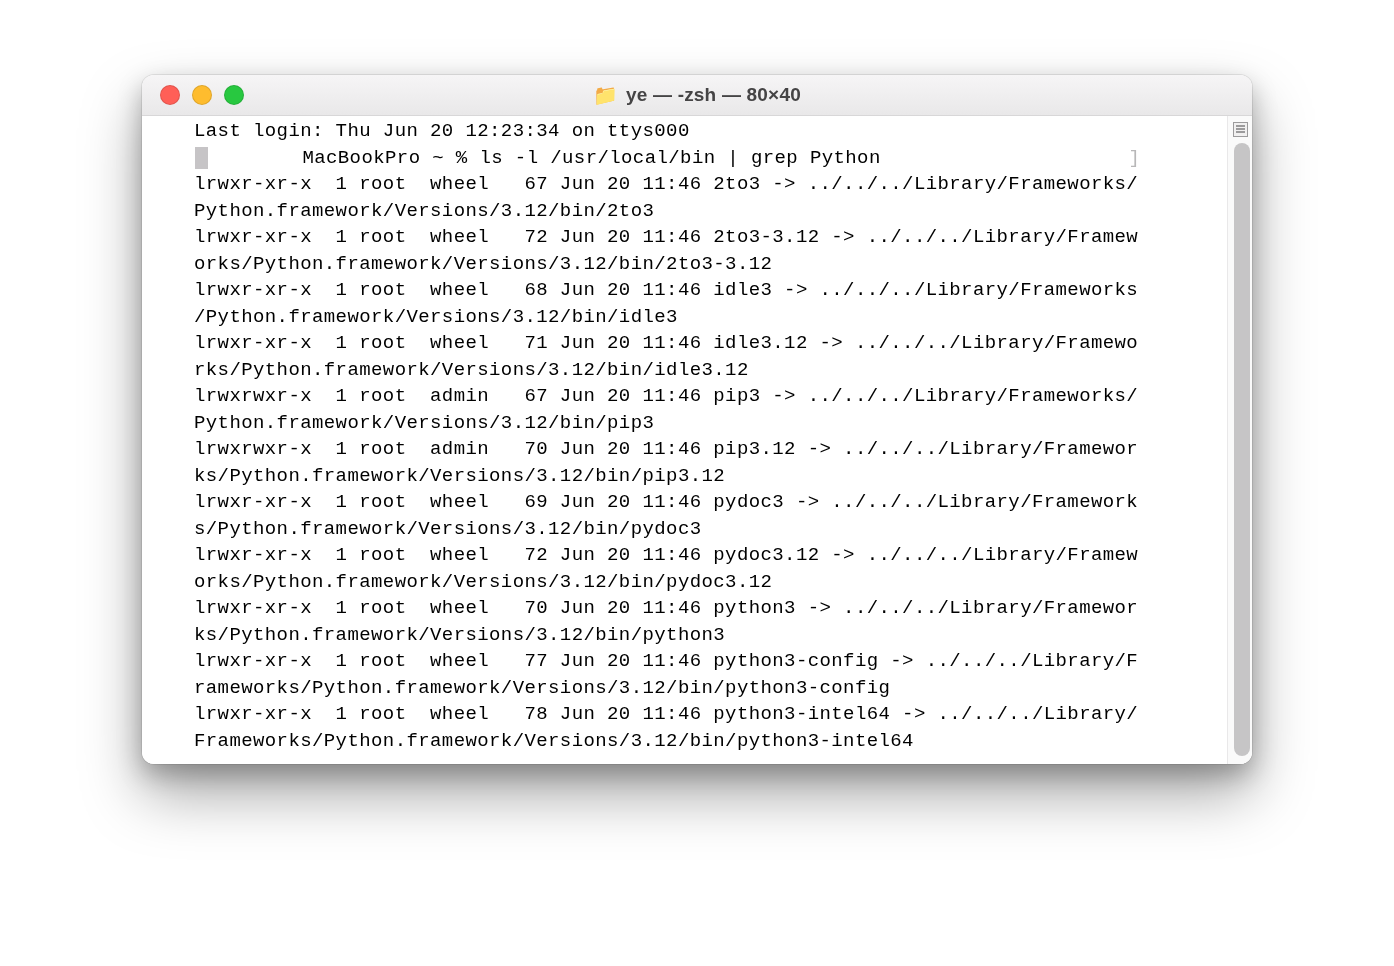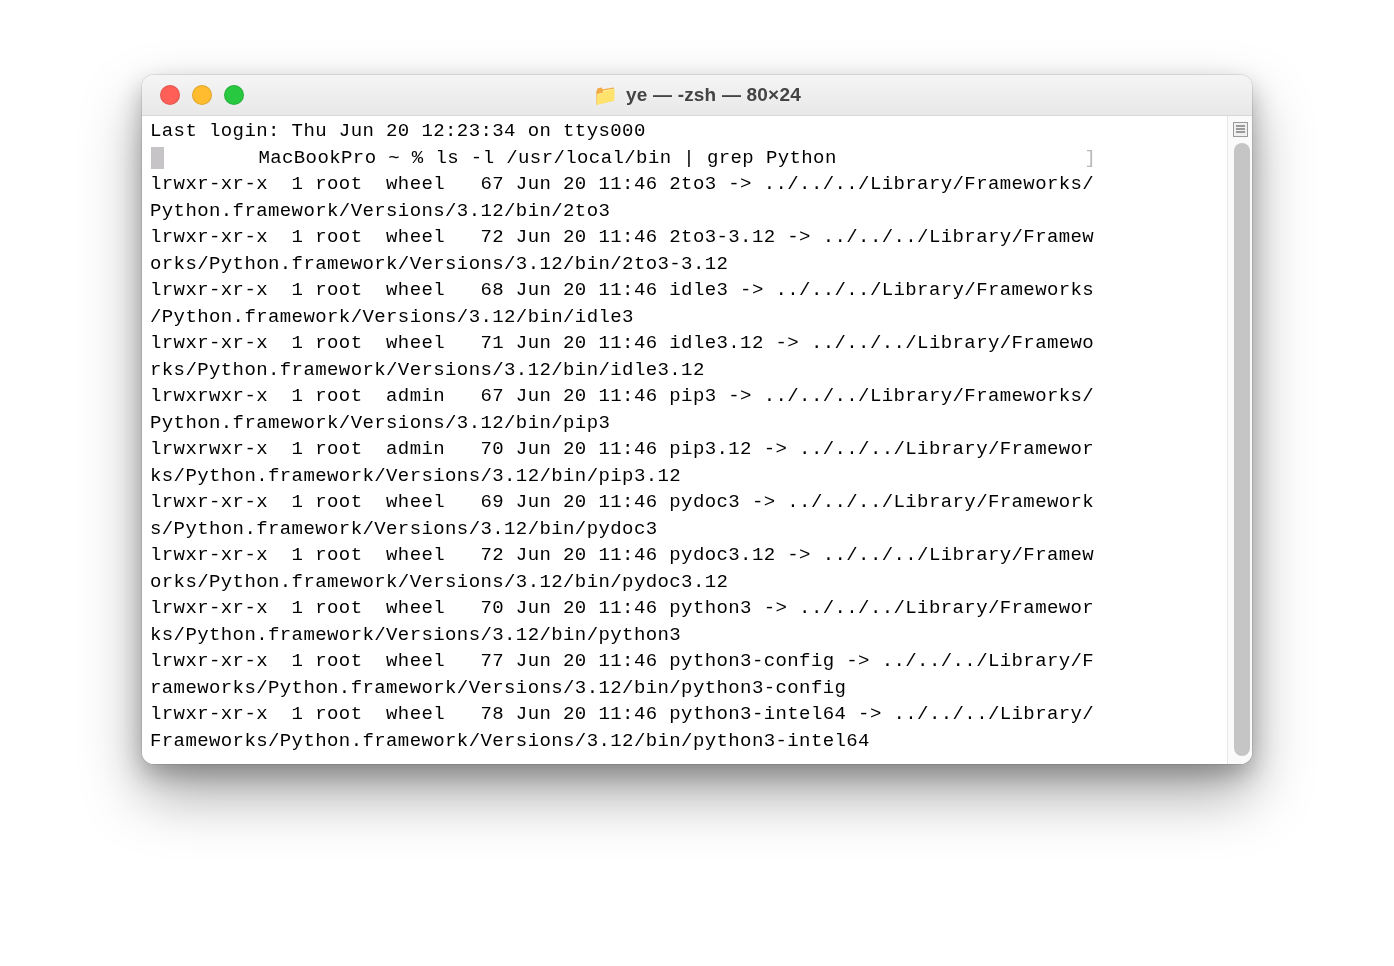--- a/index.html
+++ b/index.html
@@ -58,20 +58,21 @@
     .title-text {
       font-size: 19px;
       font-weight: 700;
       color: #454445;
       letter-spacing: 0.2px;
     }
     .terminal-area {
       position: relative;
       display: flex;
       background: #ffffff;
+      padding-left: 44px;
     }
     .terminal-content {
       flex: 1;
       padding: 2px 0 10px 0;
       font-family: "SF Mono","Menlo","Consolas","Courier New",monospace;
       font-size: 19px;
       line-height: 26.5px;
       color: #000000;
       letter-spacing: 0.4px;
       white-space: pre-wrap;
@@ -141,21 +142,21 @@
 
 <div class="window">
   <div class="titlebar">
     <div class="traffic-lights">
       <div class="traffic-light tl-close"></div>
       <div class="traffic-light tl-min"></div>
       <div class="traffic-light tl-max"></div>
     </div>
     <div class="title-wrap">
       <span class="folder-icon">📁</span>
-      <span class="title-text">ye — -zsh — 80×24</span>
+      <span class="title-text">ye — -zsh — 80×40</span>
     </div>
   </div>
 
   <div class="terminal-area">
     <div class="terminal-content" id="term"><div class="line">Last login: Thu Jun 20 12:23:34 on ttys000</div><div class="line"><span class="cursor-block"></span>        MacBookPro ~ % ls -l /usr/local/bin | grep Python                     <span class="bracket-faint">]</span></div><div class="line">lrwxr-xr-x  1 root  wheel   67 Jun 20 11:46 2to3 -&gt; ../../../Library/Frameworks/</div><div class="line">Python.framework/Versions/3.12/bin/2to3</div><div class="line">lrwxr-xr-x  1 root  wheel   72 Jun 20 11:46 2to3-3.12 -&gt; ../../../Library/Framew</div><div class="line">orks/Python.framework/Versions/3.12/bin/2to3-3.12</div><div class="line">lrwxr-xr-x  1 root  wheel   68 Jun 20 11:46 idle3 -&gt; ../../../Library/Frameworks</div><div class="line">/Python.framework/Versions/3.12/bin/idle3</div><div class="line">lrwxr-xr-x  1 root  wheel   71 Jun 20 11:46 idle3.12 -&gt; ../../../Library/Framewo</div><div class="line">rks/Python.framework/Versions/3.12/bin/idle3.12</div><div class="line">lrwxrwxr-x  1 root  admin   67 Jun 20 11:46 pip3 -&gt; ../../../Library/Frameworks/</div><div class="line">Python.framework/Versions/3.12/bin/pip3</div><div class="line">lrwxrwxr-x  1 root  admin   70 Jun 20 11:46 pip3.12 -&gt; ../../../Library/Framewor</div><div class="line">ks/Python.framework/Versions/3.12/bin/pip3.12</div><div class="line">lrwxr-xr-x  1 root  wheel   69 Jun 20 11:46 pydoc3 -&gt; ../../../Library/Framework</div><div class="line">s/Python.framework/Versions/3.12/bin/pydoc3</div><div class="line">lrwxr-xr-x  1 root  wheel   72 Jun 20 11:46 pydoc3.12 -&gt; ../../../Library/Framew</div><div class="line">orks/Python.framework/Versions/3.12/bin/pydoc3.12</div><div class="line">lrwxr-xr-x  1 root  wheel   70 Jun 20 11:46 python3 -&gt; ../../../Library/Framewor</div><div class="line">ks/Python.framework/Versions/3.12/bin/python3</div><div class="line">lrwxr-xr-x  1 root  wheel   77 Jun 20 11:46 python3-config -&gt; ../../../Library/F</div><div class="line">rameworks/Python.framework/Versions/3.12/bin/python3-config</div><div class="line">lrwxr-xr-x  1 root  wheel   78 Jun 20 11:46 python3-intel64 -&gt; ../../../Library/</div><div class="line">Frameworks/Python.framework/Versions/3.12/bin/python3-intel64</div></div>
     <div class="scroll-gutter">
       <div class="scroll-indicator"></div>
       <div class="scrollbar-track">
         <div class="scrollbar-thumb"></div>
       </div>

